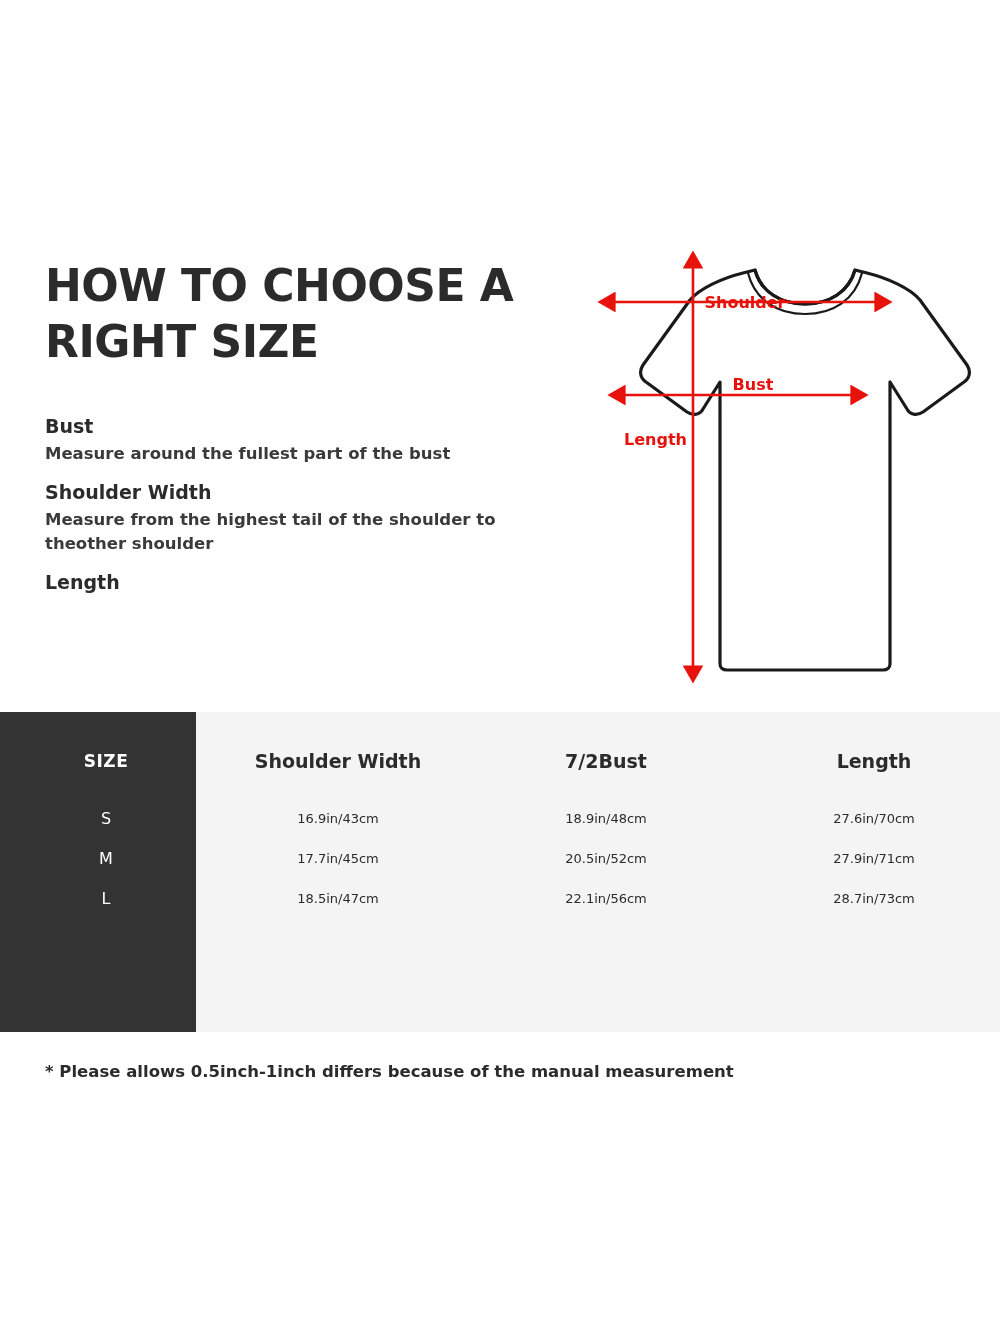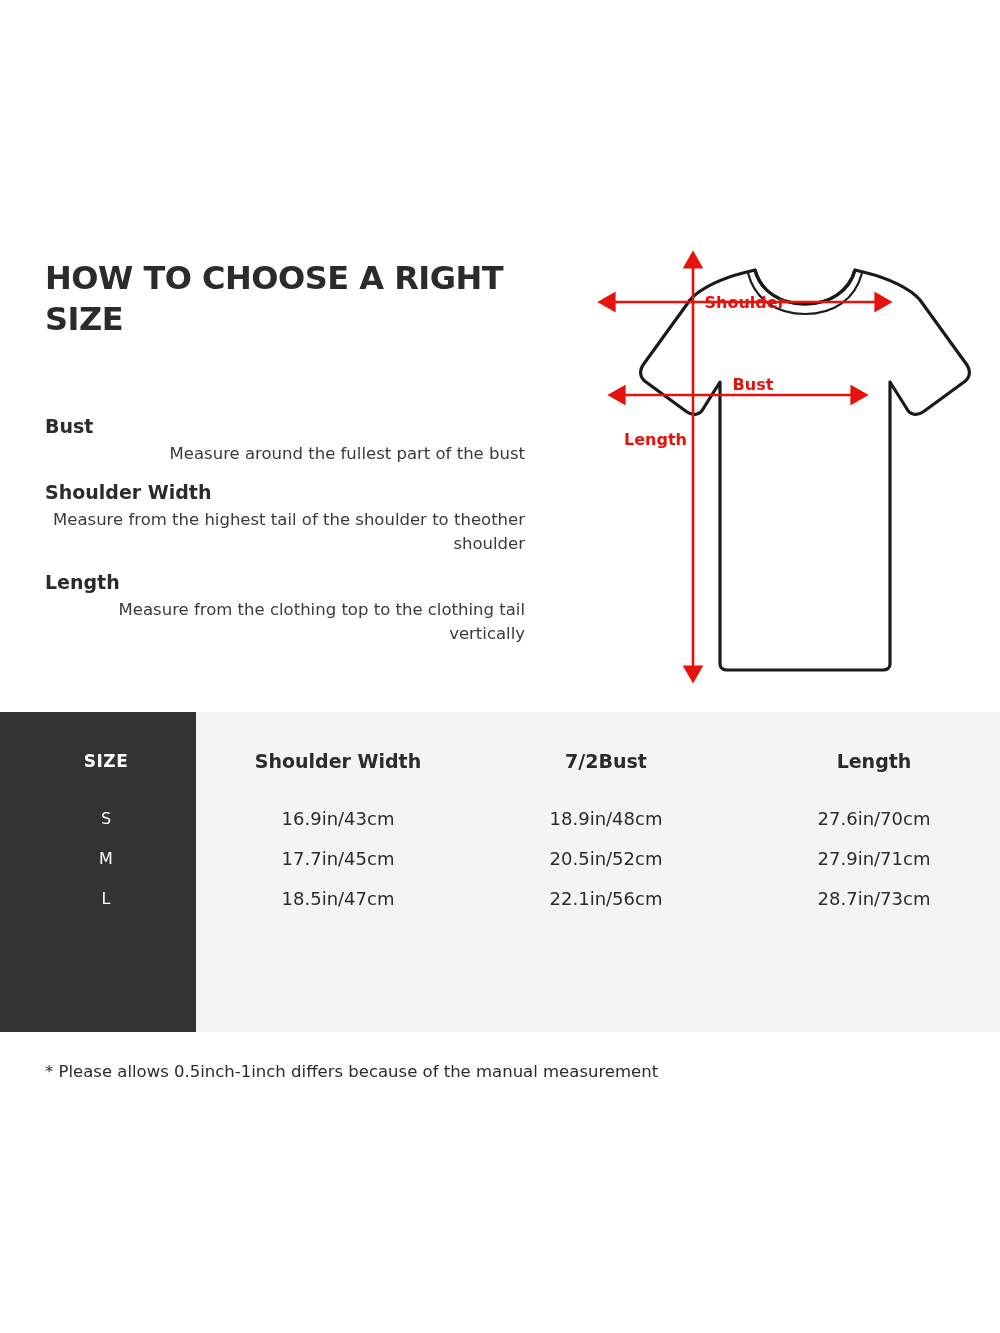--- a/index.html
+++ b/index.html
@@ -30,21 +30,21 @@
     top: 0;
     width: 1000px;
     height: 712px;
   }
 
   .headline {
     position: absolute;
     left: 45px;
     top: 258px;
     width: 470px;
-    font-size: 32px;
+    font-size: 44px;
     font-weight: 700;
     line-height: 1.27;
     letter-spacing: -0.5px;
     color: #2b2b2b;
   }
 
   .defs {
     position: absolute;
     left: 45px;
     top: 415px;
@@ -54,24 +54,23 @@
     margin-bottom: 16px;
   }
   .def-title {
     font-size: 19px;
     font-weight: 700;
     color: #2b2b2b;
     margin-bottom: 5px;
   }
   .def-text {
     font-size: 16.5px;
-    font-weight: 400;
+    font-weight: 700;
     color: #3a3a3a;
     line-height: 1.42;
-    text-align: right;
   }
 
   .shirt-wrap {
     position: absolute;
     left: 505px;
     top: 240px;
     width: 480px;
     height: 450px;
   }
   .shirt-wrap svg {
@@ -104,21 +103,21 @@
     table-layout: fixed;
     margin-left: 8px;
   }
   table.size-table th,
   table.size-table td {
     padding: 0;
     height: 40px;
     text-align: center;
     vertical-align: middle;
     font-weight: 400;
-    font-size: 18px;
+    font-size: 13px;
     color: #2b2b2b;
   }
   table.size-table thead th {
     height: 74px;
     font-size: 19px;
     font-weight: 700;
   }
   table.size-table thead th.size-head {
     color: #ffffff;
     font-size: 17px;
@@ -132,21 +131,21 @@
   col.c-shoulder { width: 268px; }
   col.c-bust { width: 268px; }
   col.c-length { width: 268px; }
 
   .footnote {
     position: absolute;
     left: 45px;
     top: 1062px;
     font-size: 16.5px;
     color: #2b2b2b;
-    font-weight: 400;
+    font-weight: 700;
   }
 
   .label-red {
     fill: #e8120c;
     font-family: "DejaVu Sans", "Liberation Sans", sans-serif;
     font-size: 16px;
     font-weight: 700;
   }
 </style>
 </head>
@@ -162,21 +161,20 @@
       <div class="def-block">
         <div class="def-title">Bust</div>
         <div class="def-text">Measure around the fullest part of the bust</div>
       </div>
       <div class="def-block">
         <div class="def-title">Shoulder Width</div>
         <div class="def-text">Measure from the highest tail of the shoulder to theother shoulder</div>
       </div>
       <div class="def-block">
         <div class="def-title">Length</div>
-        <div class="def-text">Measure from the clothing top to the clothing tail vertically</div>
       </div>
     </div>
 
     <div class="shirt-wrap">
       <svg width="480" height="450" viewBox="0 0 480 450" xmlns="http://www.w3.org/2000/svg">
         <defs>
           <marker id="arrowStart" markerWidth="8" markerHeight="8" refX="6" refY="4" orient="auto">
             <path d="M7,0 L0,4 L7,8 z" fill="#e8120c"></path>
           </marker>
           <marker id="arrowEnd" markerWidth="8" markerHeight="8" refX="2" refY="4" orient="auto">

